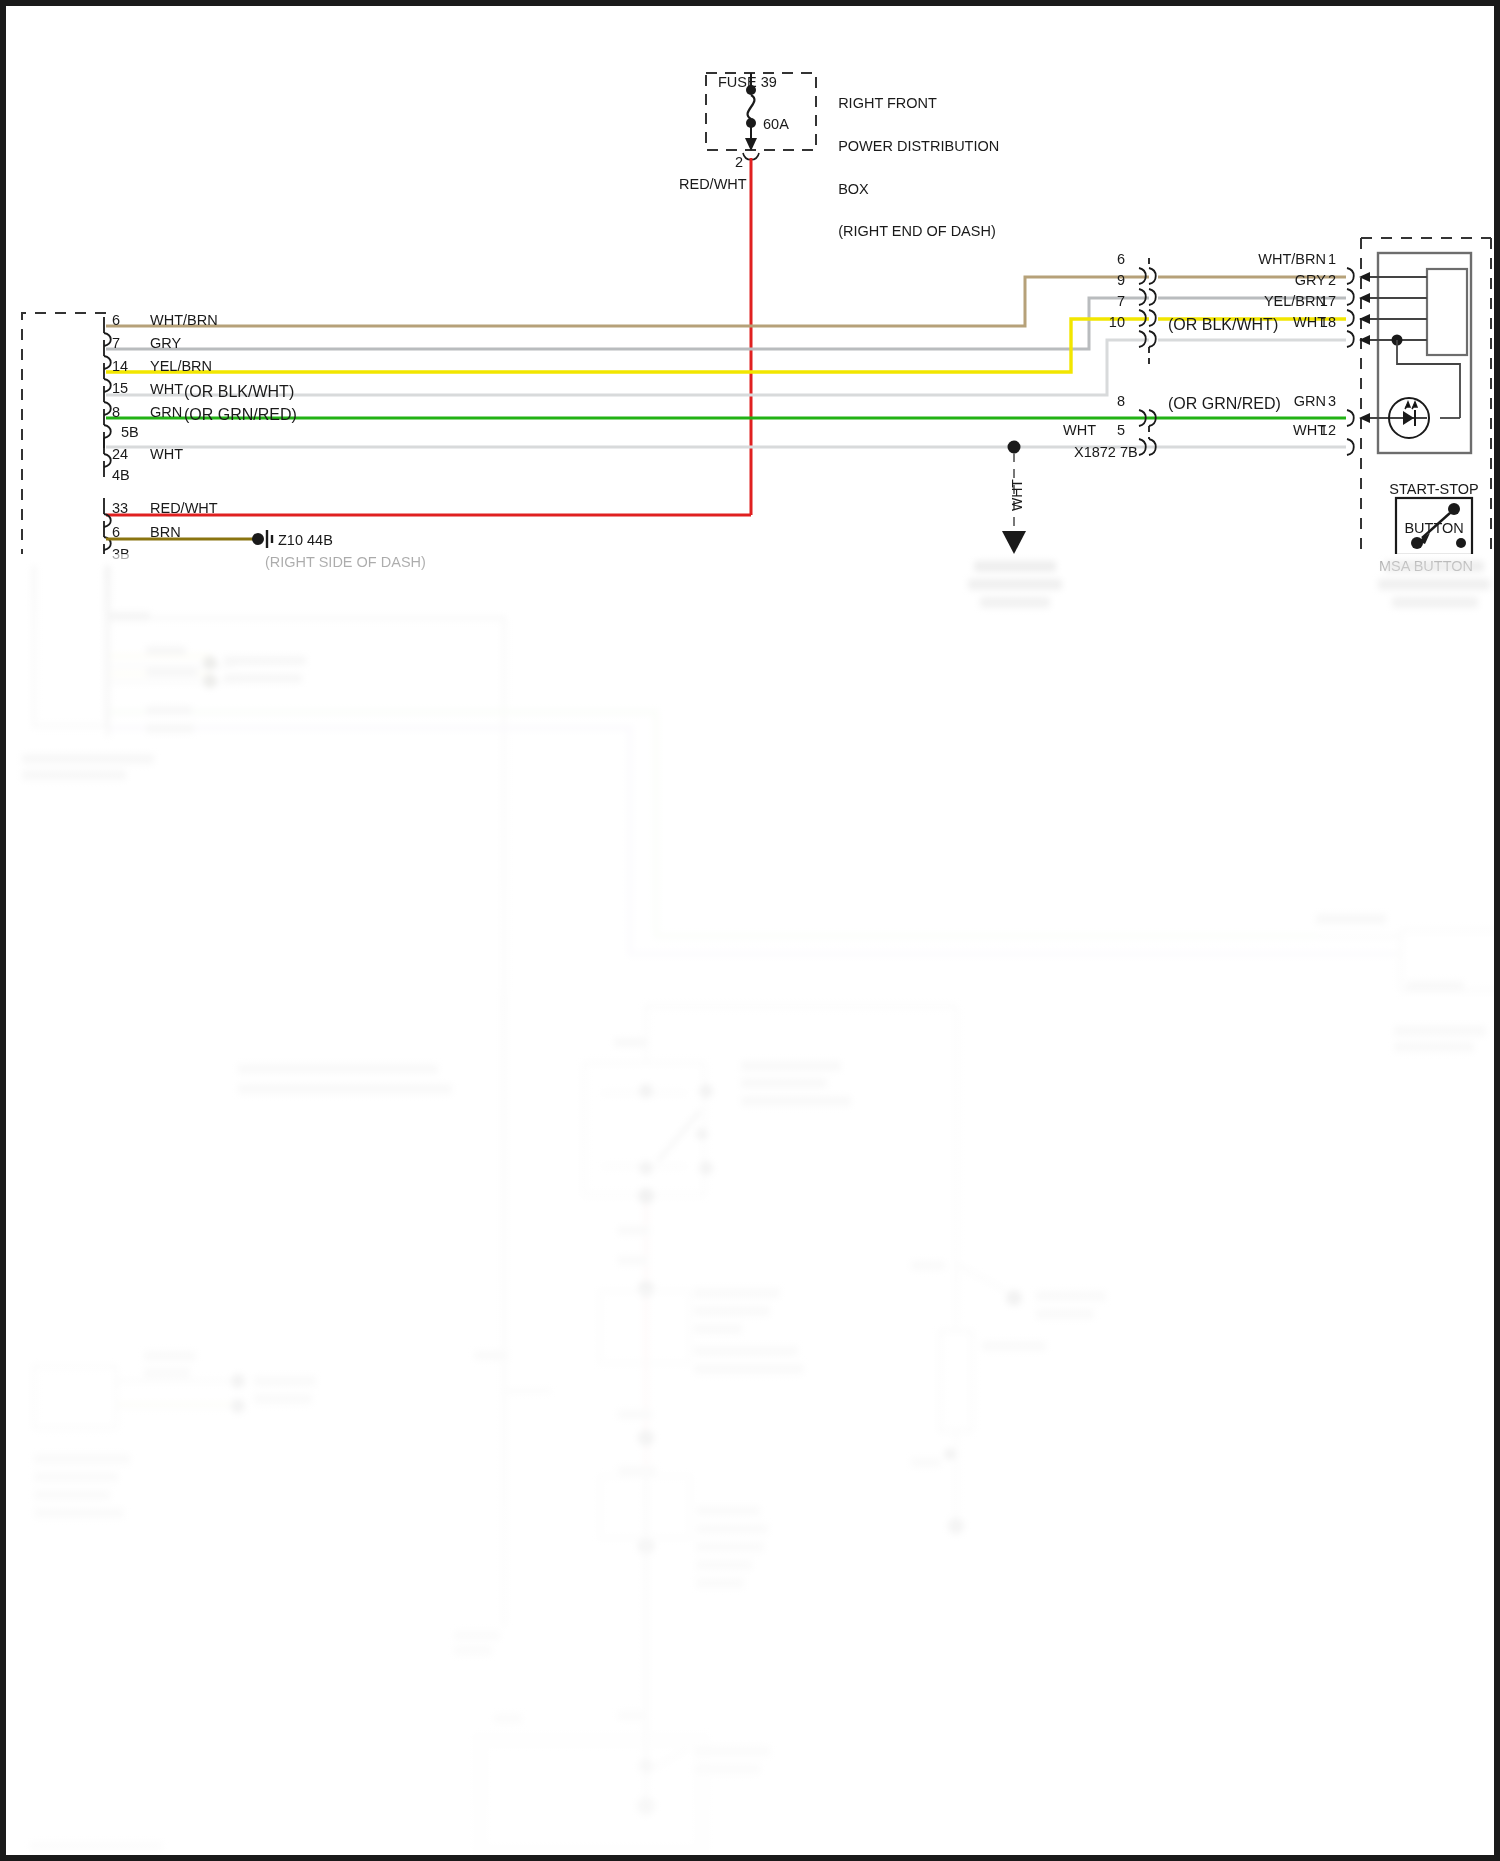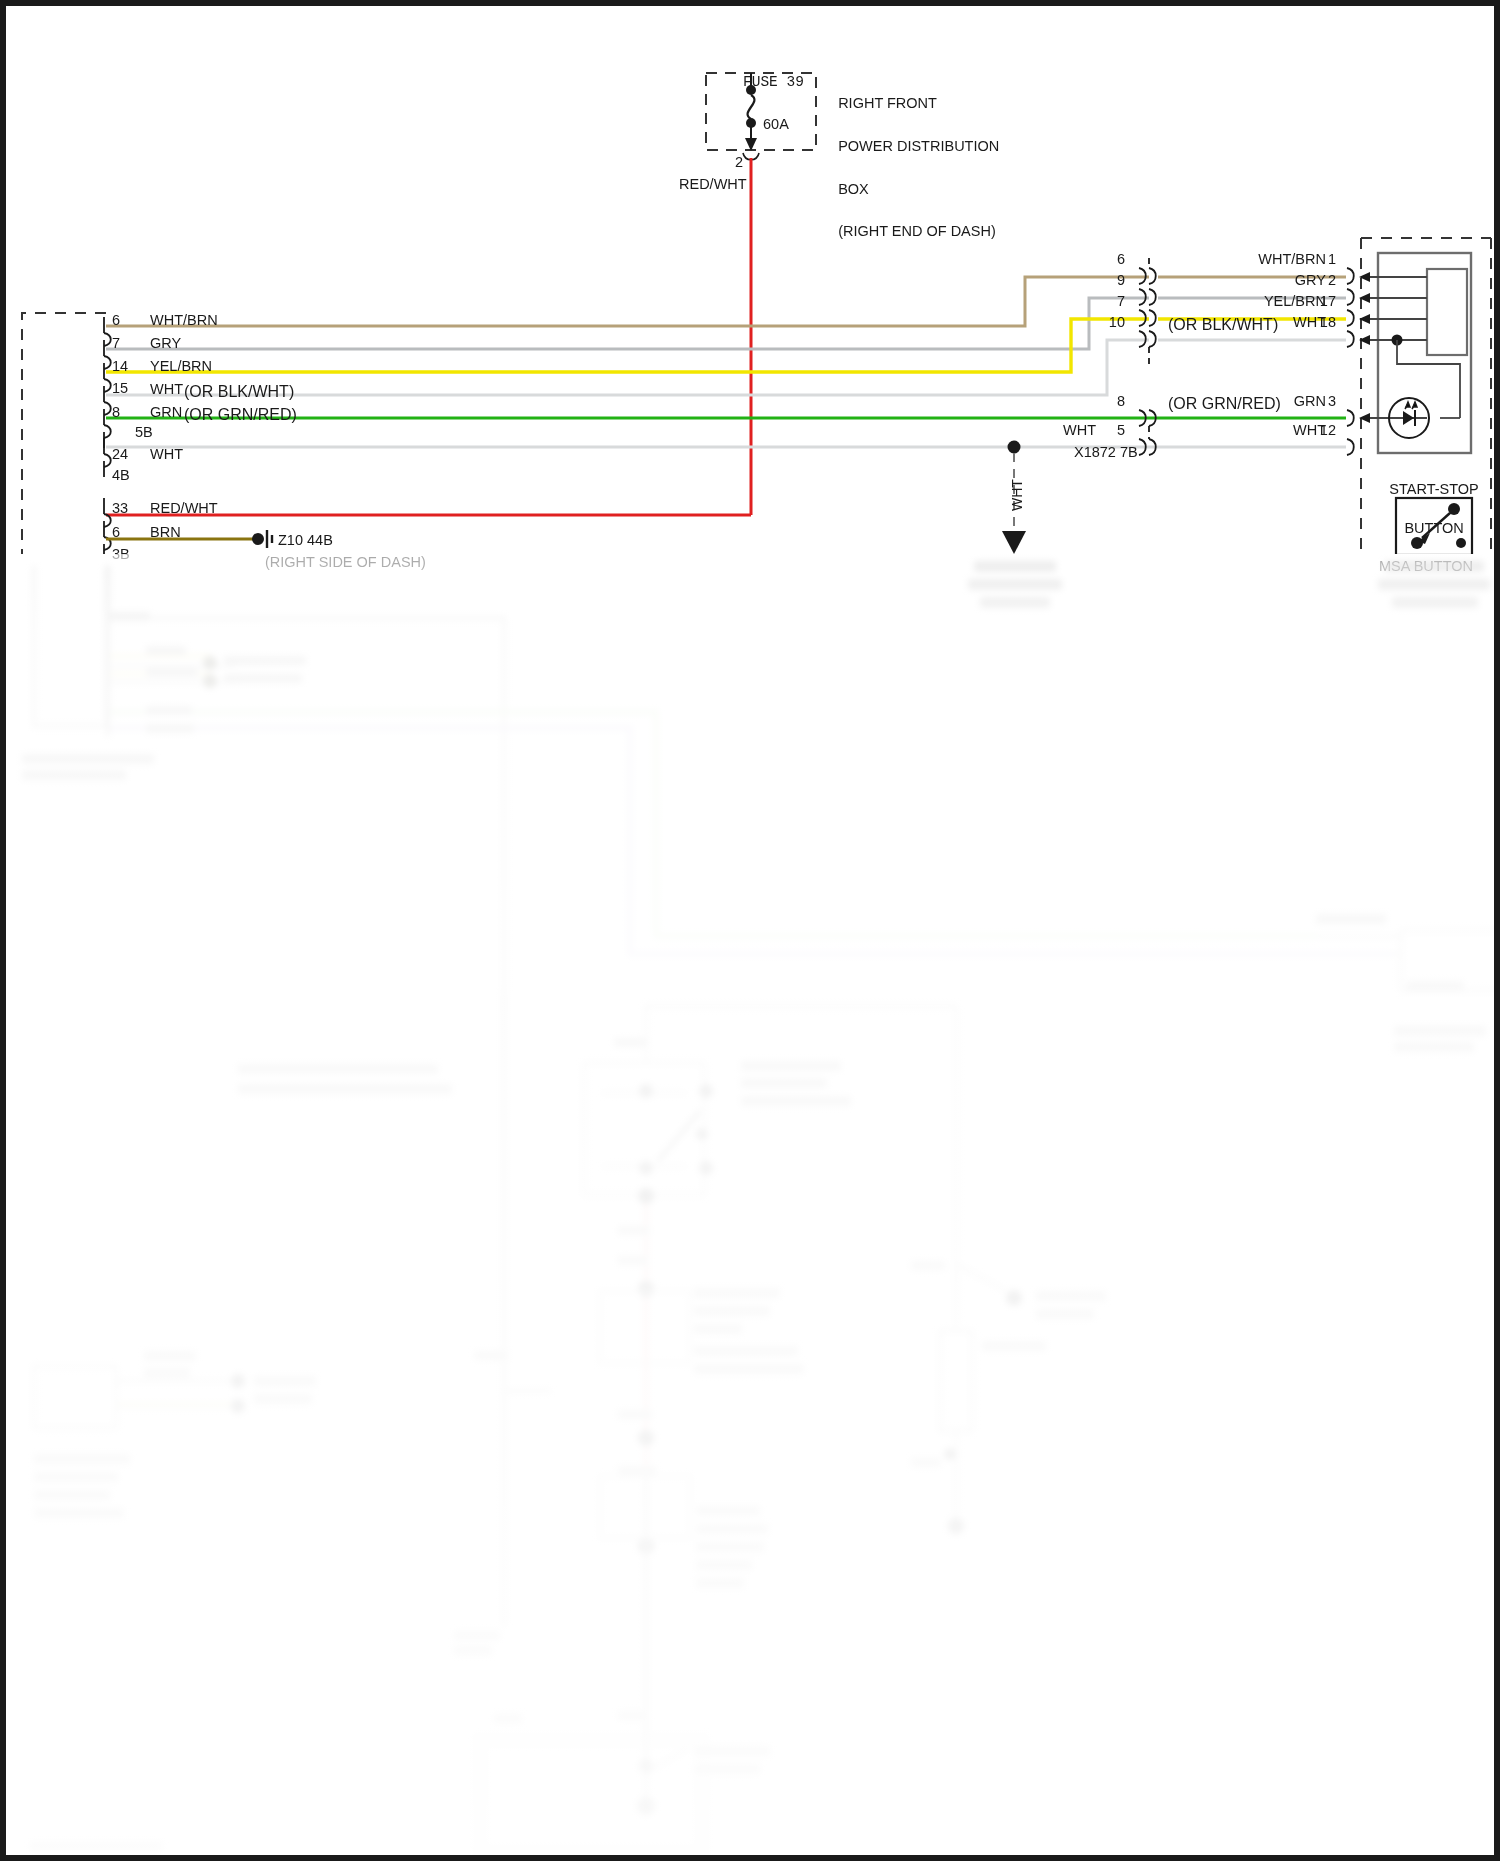--- a/index.html
+++ b/index.html
@@ -163,21 +163,21 @@
     <rect x="1390" y="492" width="76" height="57" fill="none" stroke="#1a1a1a" stroke-width="2.2"></rect>
     <circle cx="1448" cy="503" r="6" fill="#1a1a1a"></circle>
     <circle cx="1411" cy="537" r="6" fill="#1a1a1a"></circle>
     <circle cx="1455" cy="537" r="5" fill="#1a1a1a"></circle>
     <line x1="1444" y1="507" x2="1416" y2="532" stroke="#1a1a1a" stroke-width="2.4"></line>
     <polygon points="1412,535 1424,527 1419,538" fill="#1a1a1a"></polygon>
 
   </svg>
   </div>
 
-  <div class="lbl" style="left:737px;top:68px;font-family:Liberation Mono, monospace;">FUSE 39</div>
+  <div class="lbl" style="left:712px;top:68px;">FUSE 39</div>
   <div class="lbl" style="left:757px;top:110px;">60A</div>
   <div class="lbl" style="left:729px;top:148px;">2</div>
   <div class="lbl" style="left:673px;top:170px;">RED/WHT</div>
   <div class="lbl" style="left:816px;top:66px;line-height:1.47;">
     <span>RIGHT FRONT</span><br>
     <span>POWER DISTRIBUTION</span><br>
     <span>BOX</span><br>
     <span>(RIGHT END OF DASH)</span>
   </div>
 
@@ -186,21 +186,21 @@
   <div class="lbl" style="left:106px;top:329px;">7</div>
   <div class="lbl" style="left:144px;top:329px;">GRY</div>
   <div class="lbl" style="left:106px;top:352px;">14</div>
   <div class="lbl" style="left:144px;top:352px;">YEL/BRN</div>
   <div class="lbl" style="left:106px;top:374px;">15</div>
   <div class="lbl" style="left:144px;top:375px;">WHT</div>
   <div class="lbl sm" style="left:178px;top:377px;">(OR BLK/WHT)</div>
   <div class="lbl" style="left:106px;top:398px;">8</div>
   <div class="lbl" style="left:144px;top:398px;">GRN</div>
   <div class="lbl sm" style="left:178px;top:400px;">(OR GRN/RED)</div>
-  <div class="lbl" style="left:106px;top:418px;padding-left:23px;">5B</div>
+  <div class="lbl" style="left:92px;top:418px;padding-left:23px;">5B</div>
   <div class="lbl" style="left:106px;top:440px;">24</div>
   <div class="lbl" style="left:144px;top:440px;">WHT</div>
   <div class="lbl" style="left:106px;top:461px;">4B</div>
   <div class="lbl" style="left:106px;top:494px;">33</div>
   <div class="lbl" style="left:144px;top:494px;">RED/WHT</div>
   <div class="lbl" style="left:106px;top:518px;">6</div>
   <div class="lbl" style="left:144px;top:518px;">BRN</div>
   <div class="lbl" style="left:106px;top:540px;">3B</div>
 
   <div class="lbl" style="left:272px;top:526px;">Z10 44B</div>

